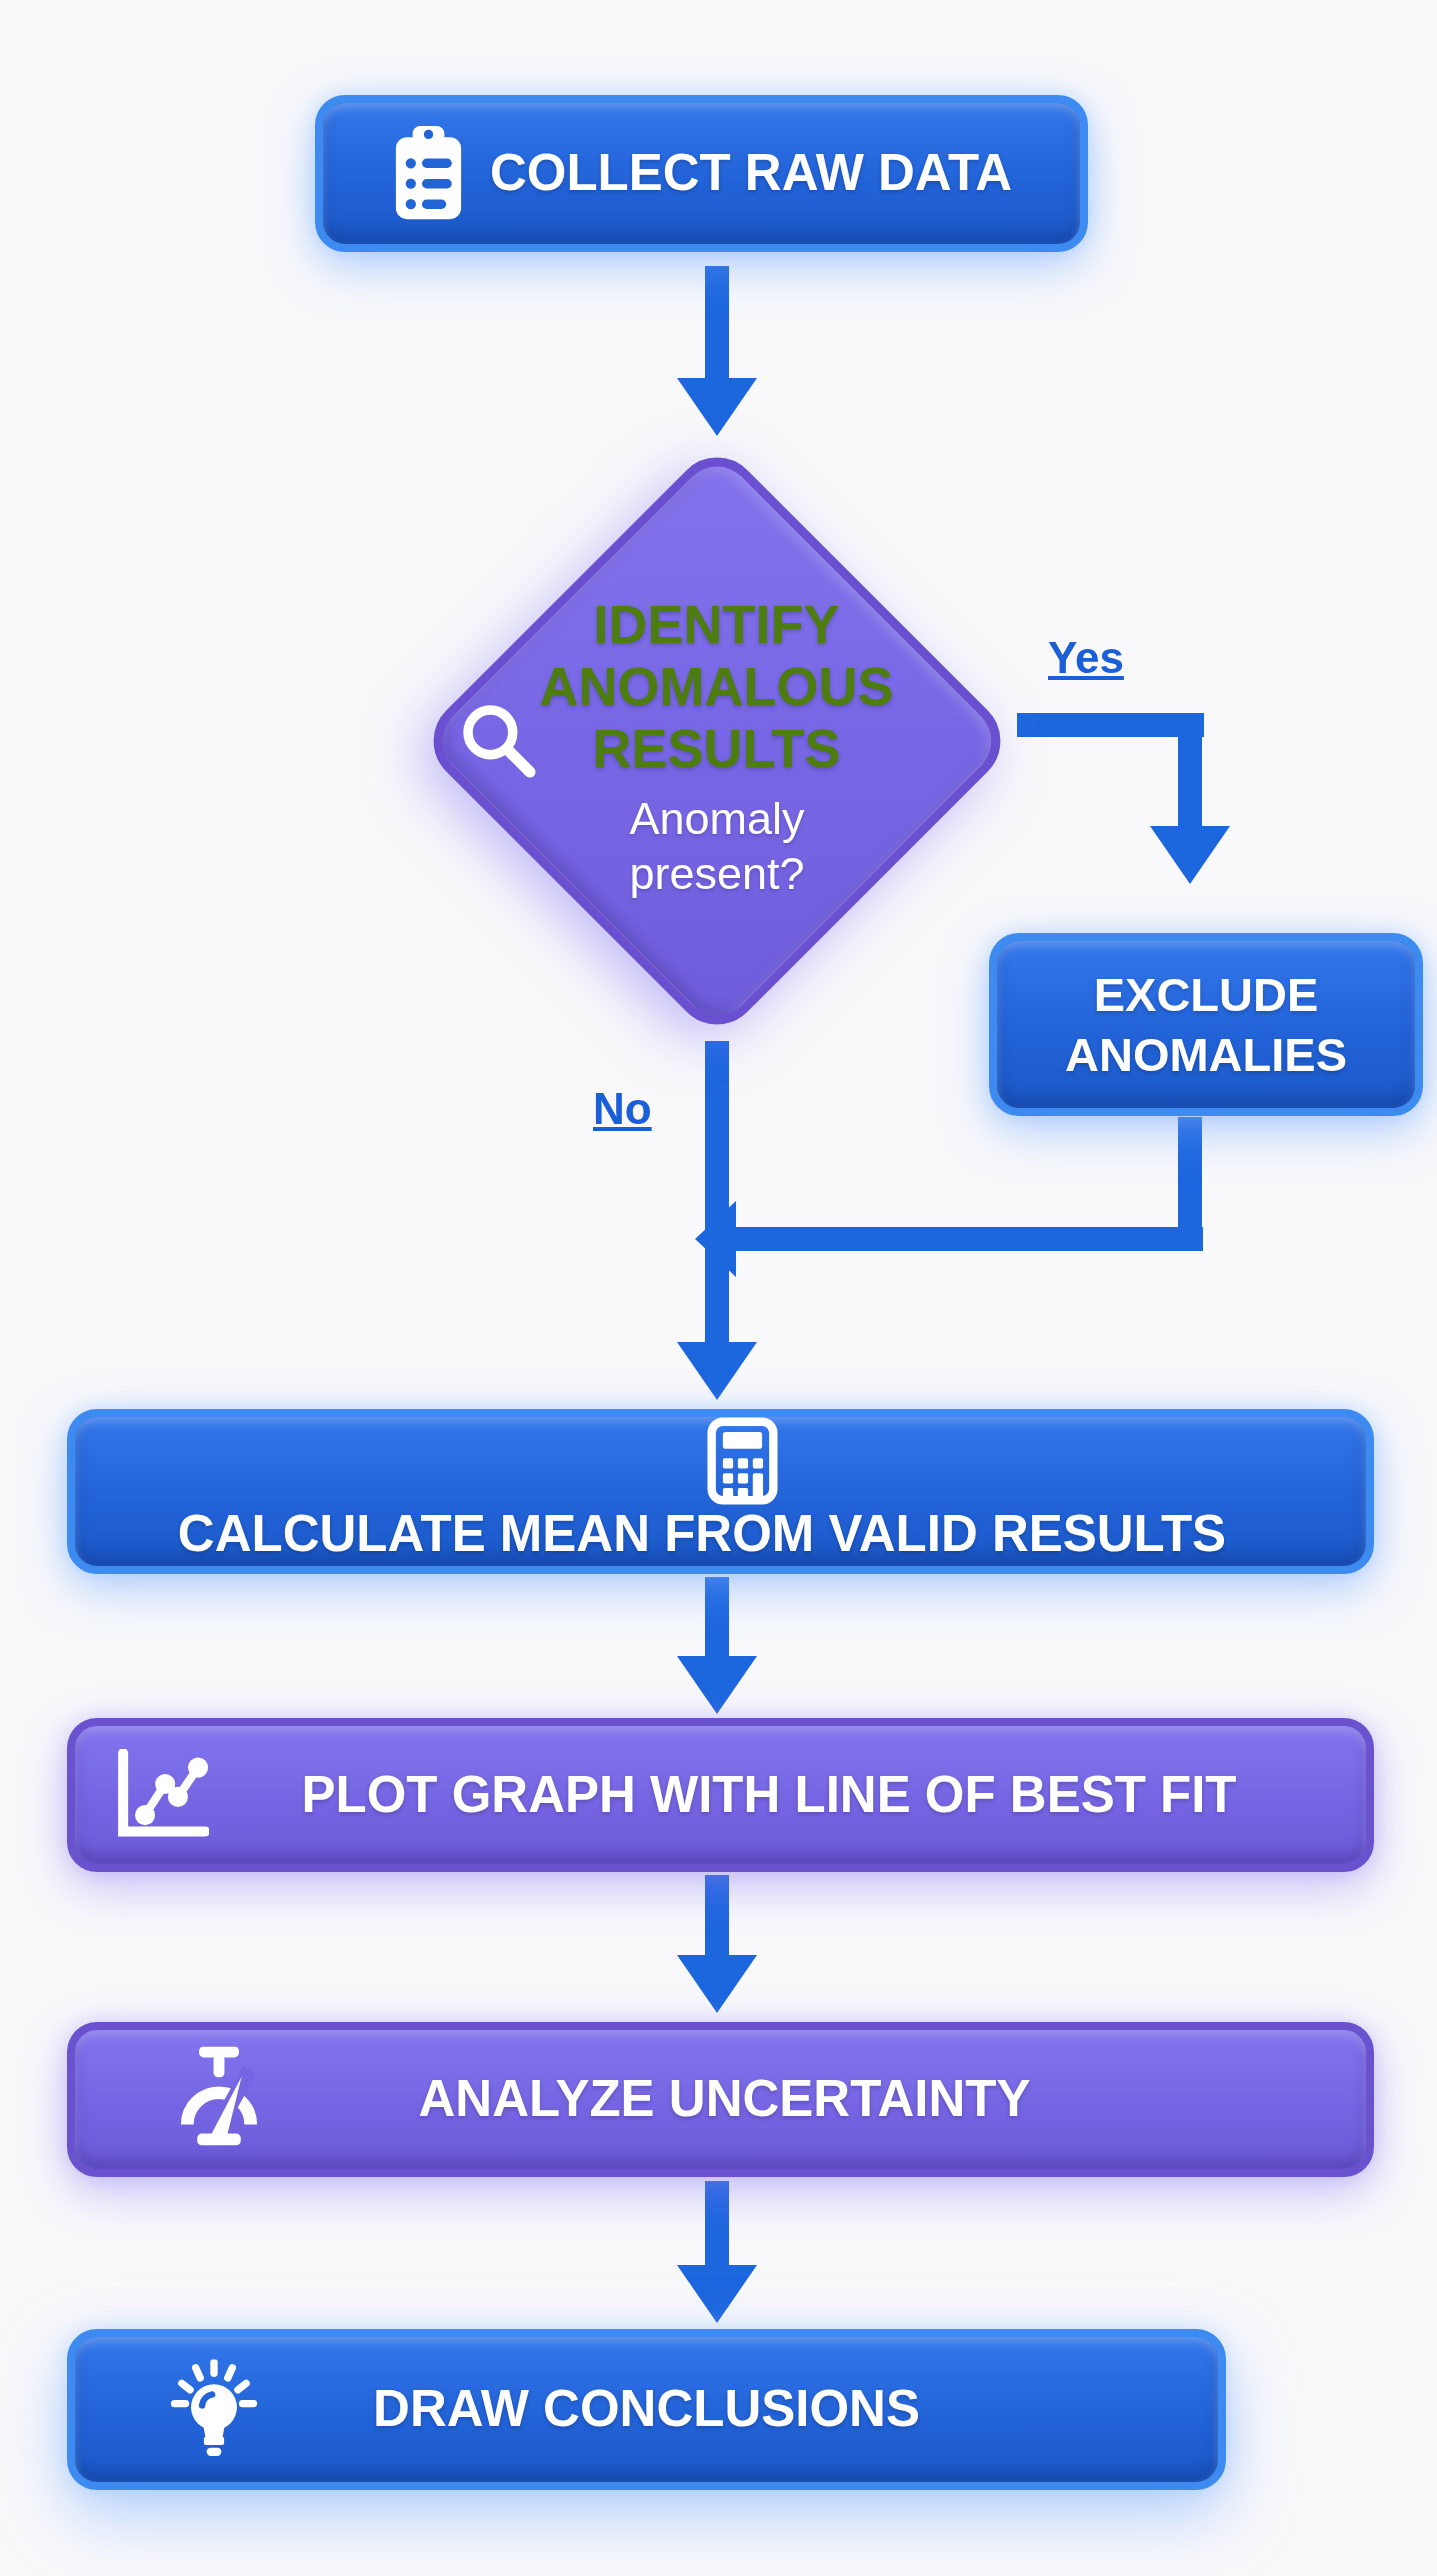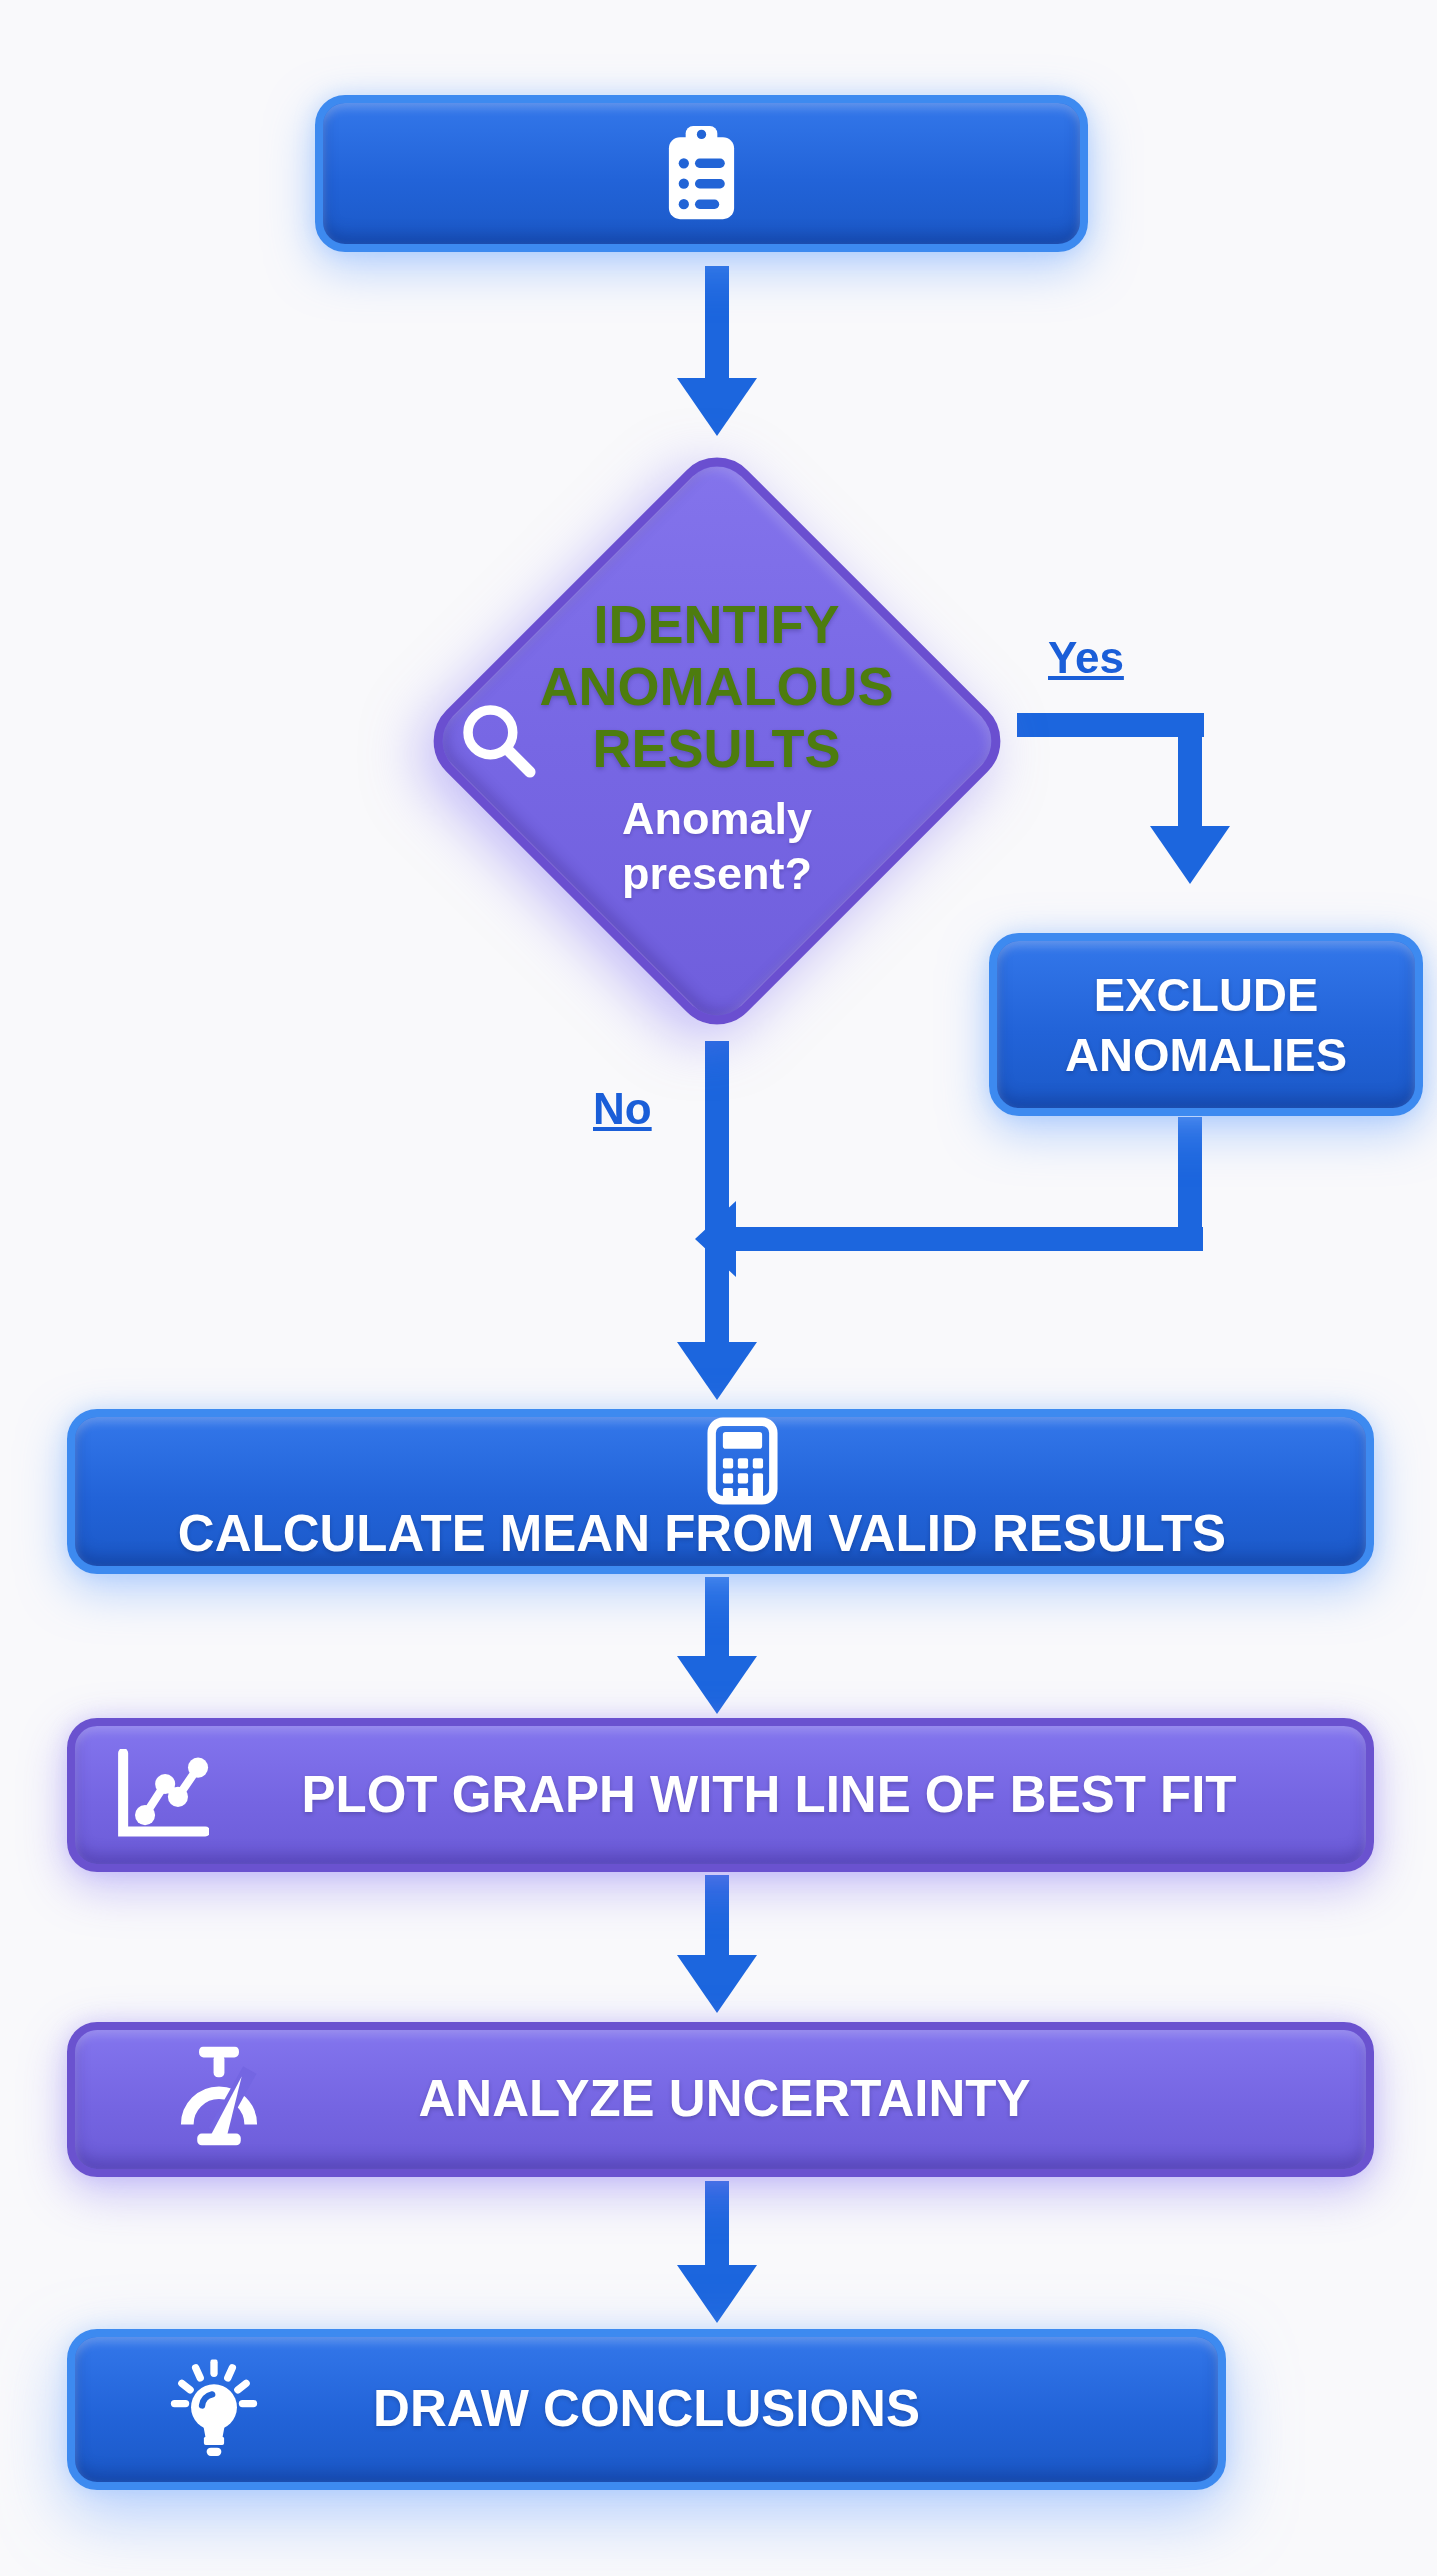--- a/index.html
+++ b/index.html
@@ -39,21 +39,21 @@
     box-shadow:0 19px 56px rgba(140,125,245,.5),
       inset 0 4.7px 11.2px rgba(255,255,255,.20),inset 0 -7.5px 13px rgba(45,25,120,.28);
   }
   .diamond-title{
     position:absolute;left:492px;top:593px;width:449px;text-align:center;
     color:#4d7c0f;font-weight:700;font-size:54px;line-height:1.15;
     text-shadow:0 1.9px 4.7px rgba(20,10,70,.25);
   }
   .diamond-question{
     position:absolute;left:567px;top:792px;width:300px;text-align:center;
-    color:#fff;font-weight:700;font-size:45px;line-height:1.22;
+    color:#fff;font-weight:400;font-size:45px;line-height:1.22;
     text-shadow:0 1.9px 3.7px rgba(20,10,70,.2);
   }
   
   .shaft{position:absolute;background:#1c66de;}
   .head-down{position:absolute;width:0;height:0;
     border-left:40px solid transparent;border-right:40px solid transparent;
     border-top:58px solid #1c66de;}
   .head-left{position:absolute;width:0;height:0;
     border-top:38px solid transparent;border-bottom:38px solid transparent;
     border-right:41px solid #1c66de;}
@@ -112,20 +112,21 @@
         <rect x="23" y="0" width="34" height="24" rx="8" fill="#ffffff"></rect>
         <circle cx="40" cy="9" r="5" fill="#2264d6"></circle>
         <circle cx="21" cy="40" r="5.5" fill="#2264d6"></circle>
         <rect x="33" y="35" width="32" height="10" rx="5" fill="#2264d6"></rect>
         <circle cx="21" cy="62" r="5.5" fill="#2264d6"></circle>
         <rect x="33" y="57" width="32" height="10" rx="5" fill="#2264d6"></rect>
         <circle cx="21" cy="84" r="5.5" fill="#2264d6"></circle>
         <rect x="33" y="79" width="26" height="10" rx="5" fill="#2264d6"></rect>
       </svg>
     </span>
+    <span class="node-label">COLLECT RAW DATA</span>
   </div>
 
   <div class="diamond"></div>
   <div class="diamond-title">IDENTIFY ANOMALOUS RESULTS</div>
   <div class="diamond-question">Anomaly present?</div>
   <span class="icon" style="position:absolute;left:456px;top:698px;">
     <svg width="86" height="86" viewBox="0 0 100 100">
       <circle cx="40" cy="40" r="26" fill="none" stroke="#ffffff" stroke-width="11"></circle>
       <line x1="61" y1="61" x2="86" y2="86" stroke="#ffffff" stroke-width="13" stroke-linecap="round"></line>
     </svg>

